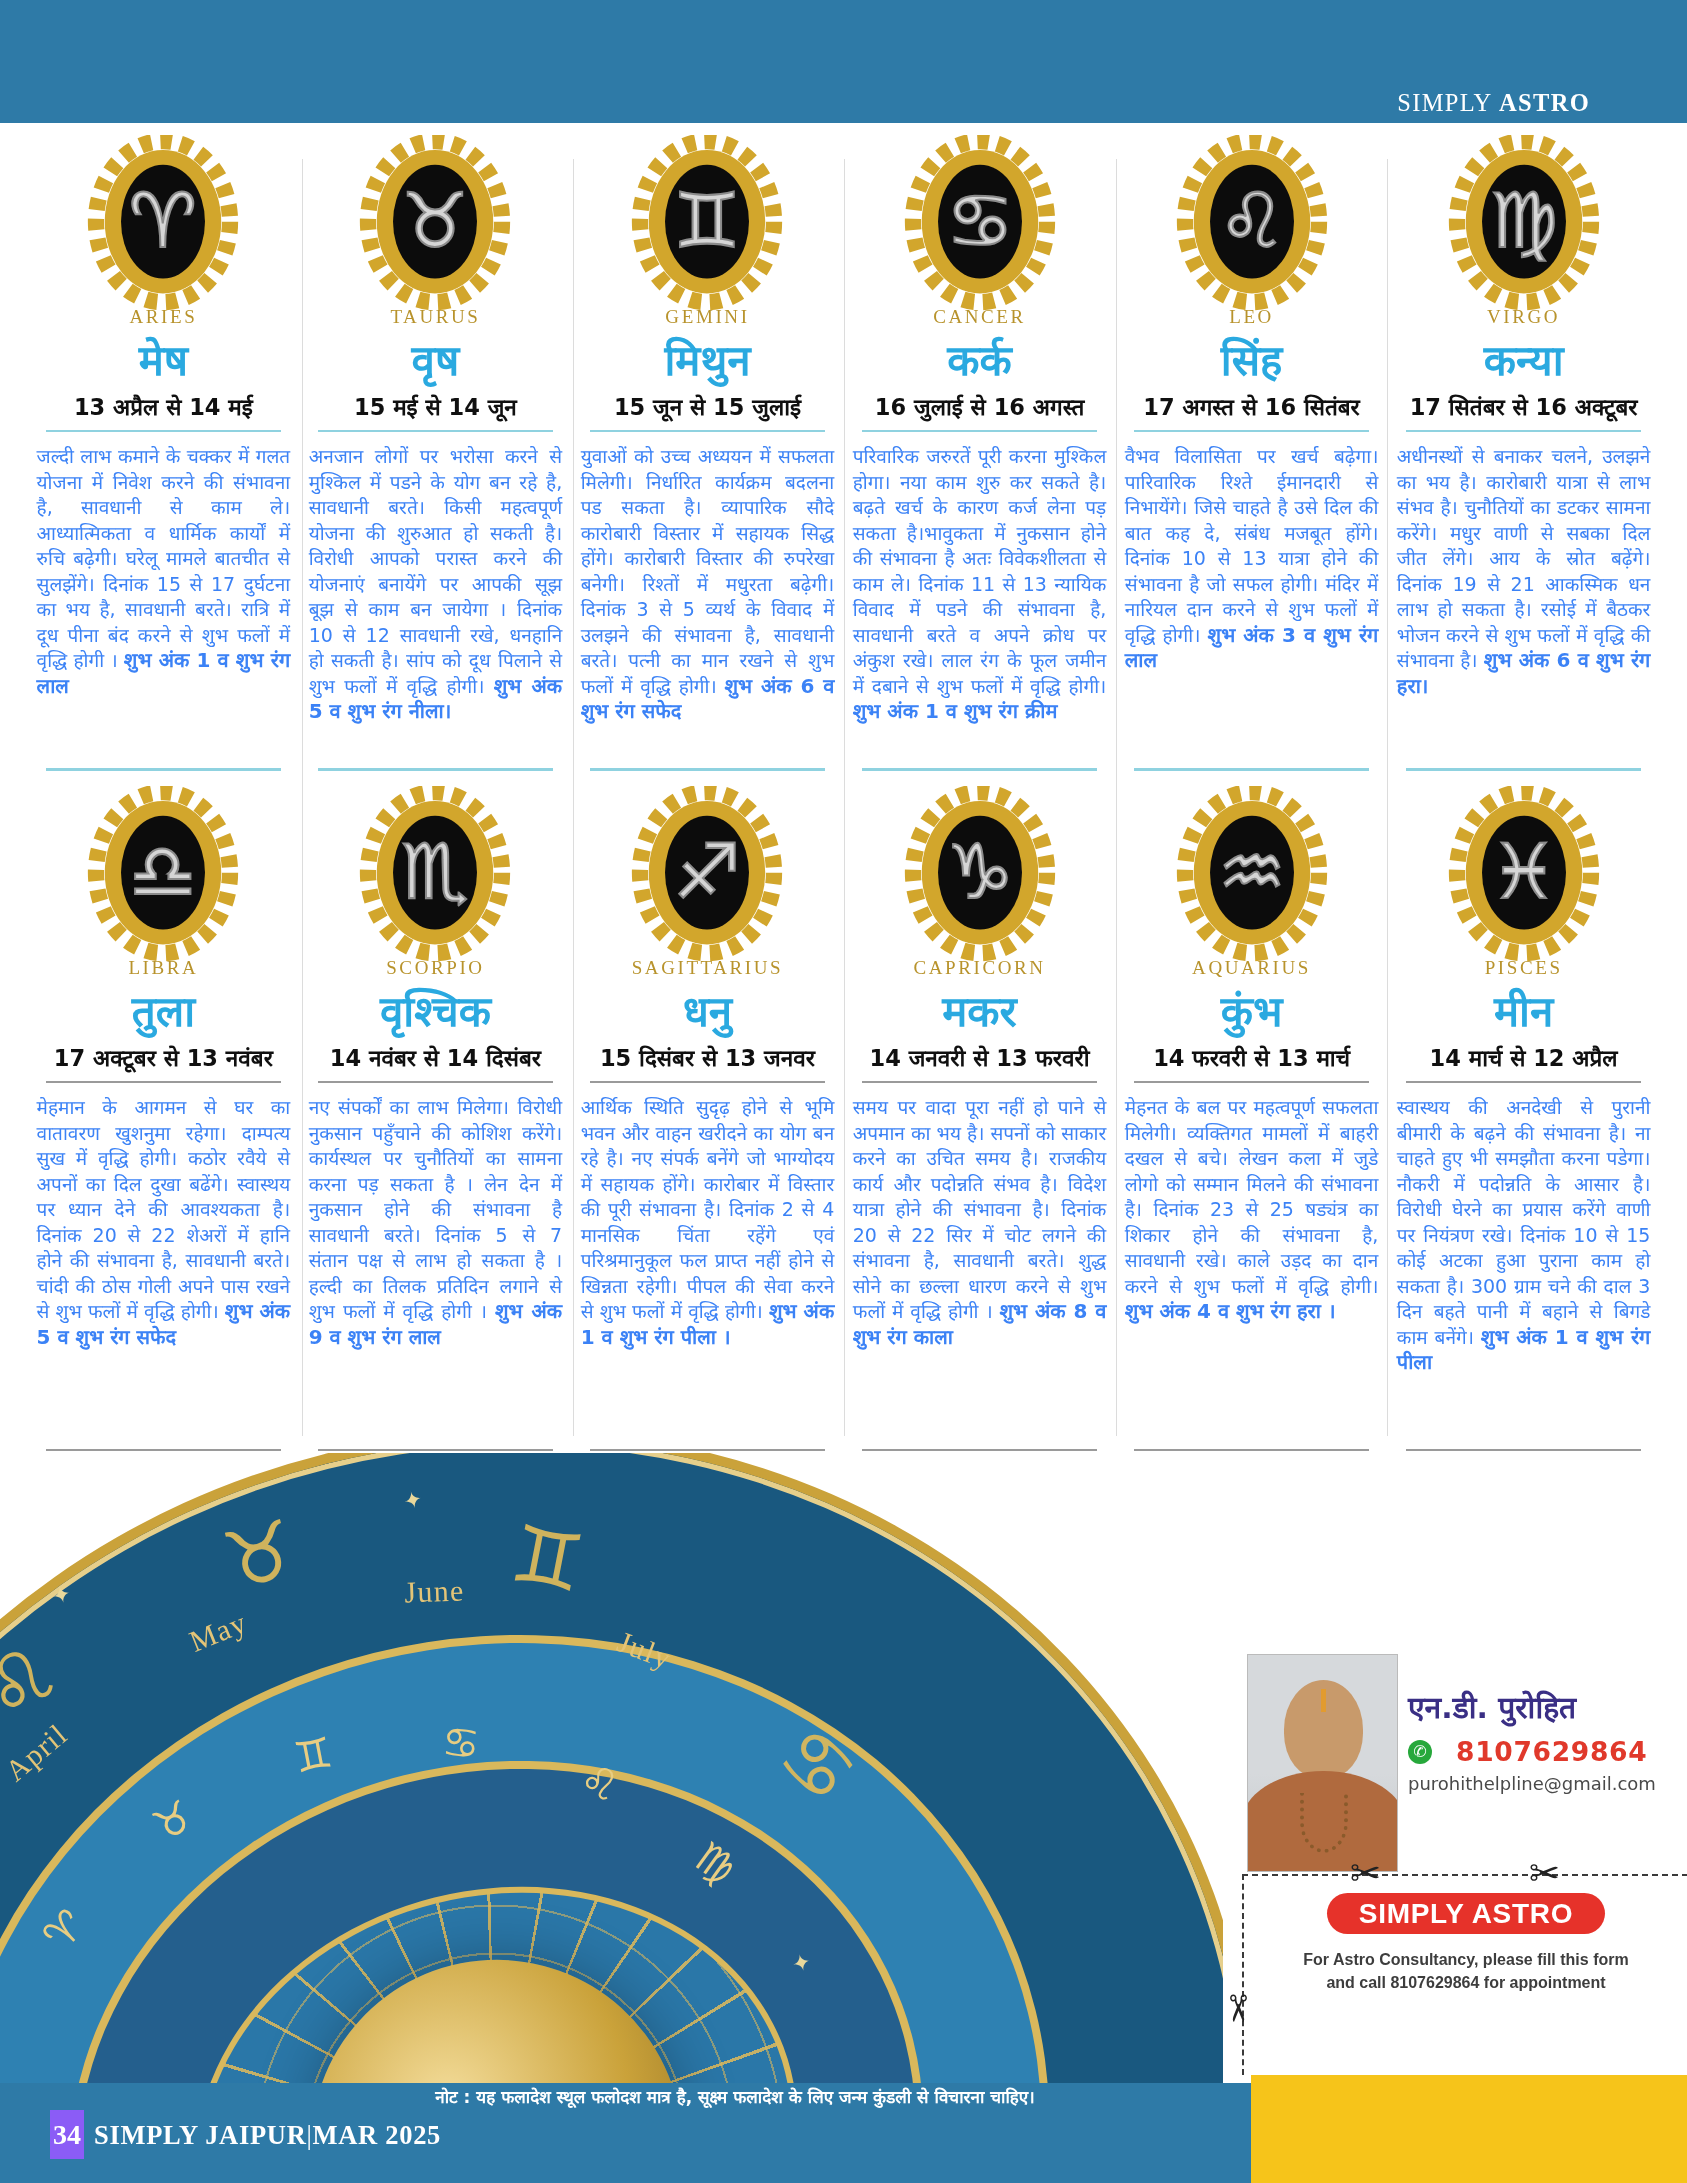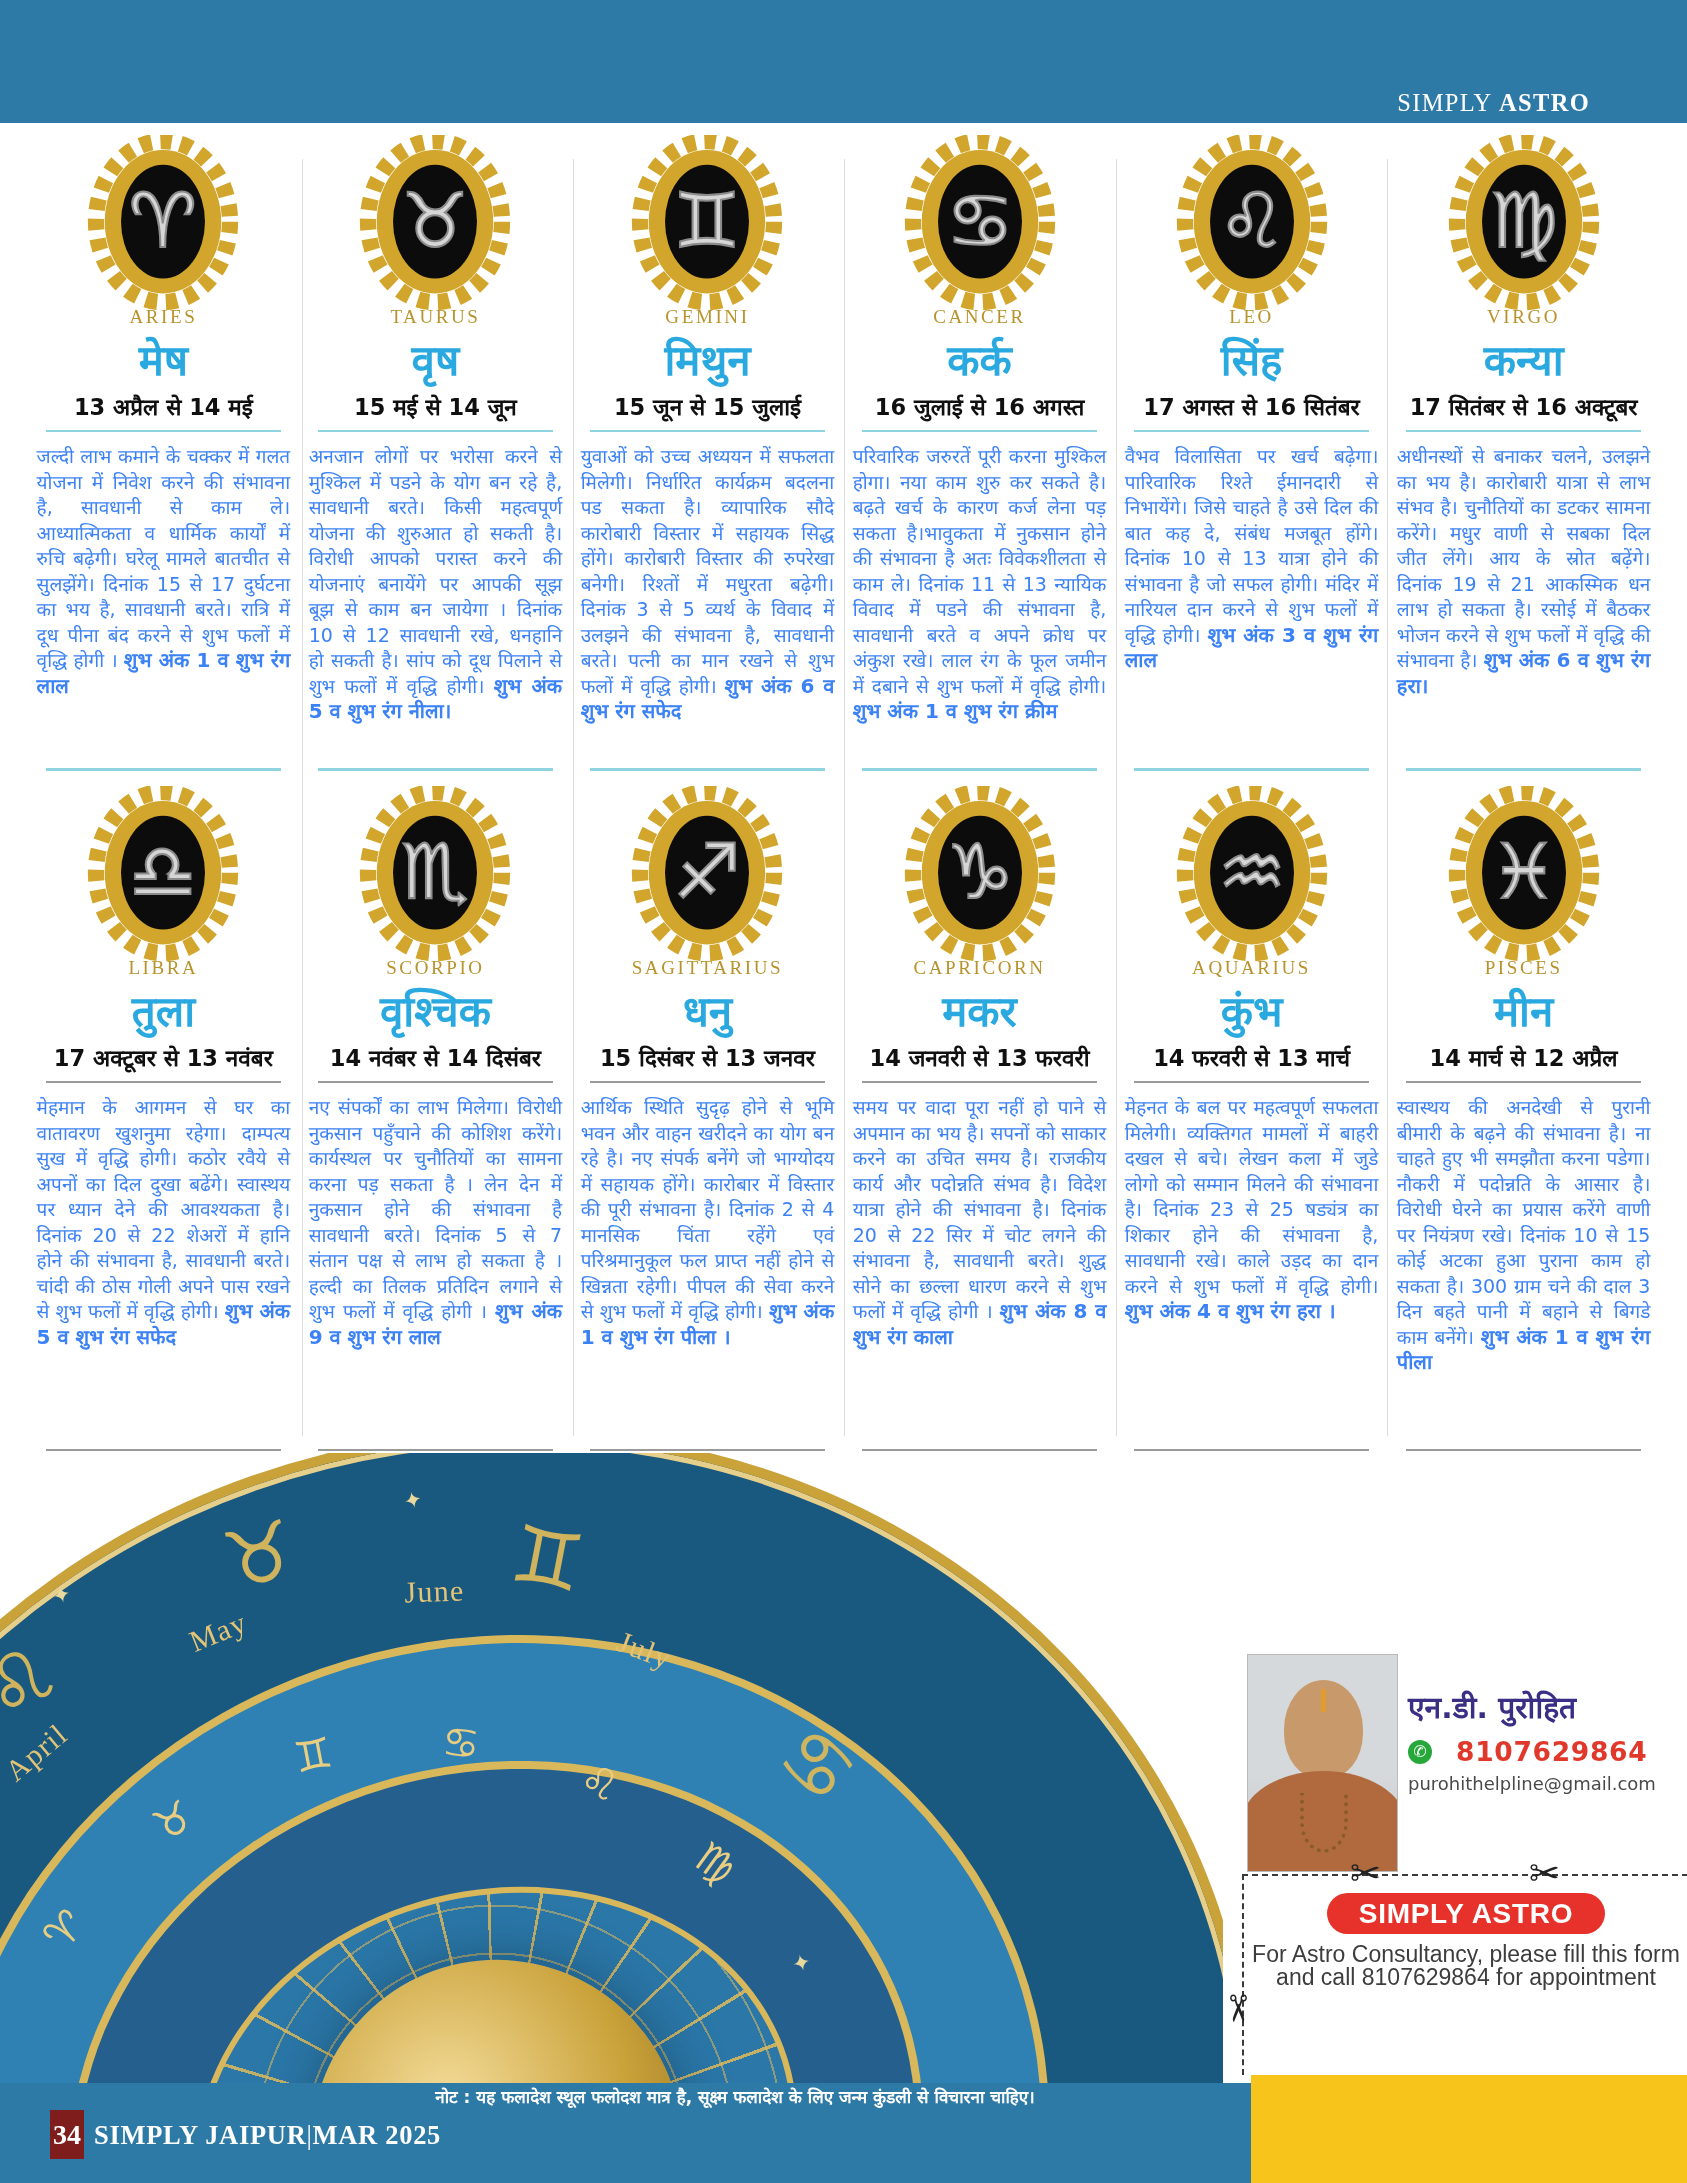--- a/index.html
+++ b/index.html
@@ -100,34 +100,34 @@
   .coupon { position:absolute; left:1242px; top:1874px; width:446px; height:201px;
             border-top:2.6px dashed #3a3a3a; border-left:2.6px dashed #3a3a3a; }
   .scissor { position:absolute; font-size:37px; color:#222; }
   .sc1 { left:106px; top:-24px; }
   .sc2 { left:285px; top:-24px; }
   .sc3 { left:-22.5px; top:111px; transform:rotate(90deg); }
   .scissor::after { content:"✂"; }
   .pill { width:278px; height:41px; margin:17px auto 0; background:#e6322a; border-radius:22.5px;
           display:flex; align-items:center; justify-content:center; color:#fff; font-weight:bold;
           font-size:28px; font-family:"Liberation Sans", sans-serif; letter-spacing:0.7px; }
-  .coupon-text { margin-top:9px; text-align:center; font-size:23px; line-height:22.5px; color:#3d3d3d;
-                 font-family:"Liberation Sans", sans-serif; }
+  .coupon-text { margin-top:15px; text-align:center; font-size:16px; line-height:22.5px; color:#3d3d3d;
+                 font-family:"Liberation Sans", sans-serif;font-weight:bold; }
   .fields { margin:14.6px 26.5px 0 29px; }
   .field-row { display:flex; align-items:flex-end; margin-top:13.2px; }
   .field-label { font-size:22px; color:#2f2f2f; font-family:"Liberation Sans", sans-serif; }
   .field-line { flex:1; border-bottom:2px solid #777; margin-left:5.3px; height:20px; }
 
   .yellow-corner { position:absolute; left:1251px; top:2075px; width:437px; height:109px; background:#f6c41a; }
 
   
   .footerbar { position:absolute; left:0; top:2083px; width:1251px; height:101px; background:#2e7aa7; }
   .foot-note { position:absolute; left:371px; top:2085px; width:728px; color:#ffffff; font-size:17px;
                font-weight:bold; text-align:center; }
-  .page-no { position:absolute; left:50px; top:2110px; width:34px; height:49px; background:#7f1d1d;
+  .page-no { position:absolute; left:50px; top:2110px; width:34px; height:49px; background:#8b5cf6;
              color:#fff; display:flex; align-items:center; justify-content:center;
              font-size:28px; font-weight:bold; font-family:"Liberation Serif", serif; }
   .mag-line { position:absolute; left:94px; top:2120px; color:#fff; font-family:"Liberation Serif", serif;
               font-size:26.5px; font-weight:bold; letter-spacing:0.7px; display:flex; gap:0; align-items:baseline; }
   .mag-sep { font-weight:normal; }
 </style>
 </head>
 <body>
 
 <div class="page">

